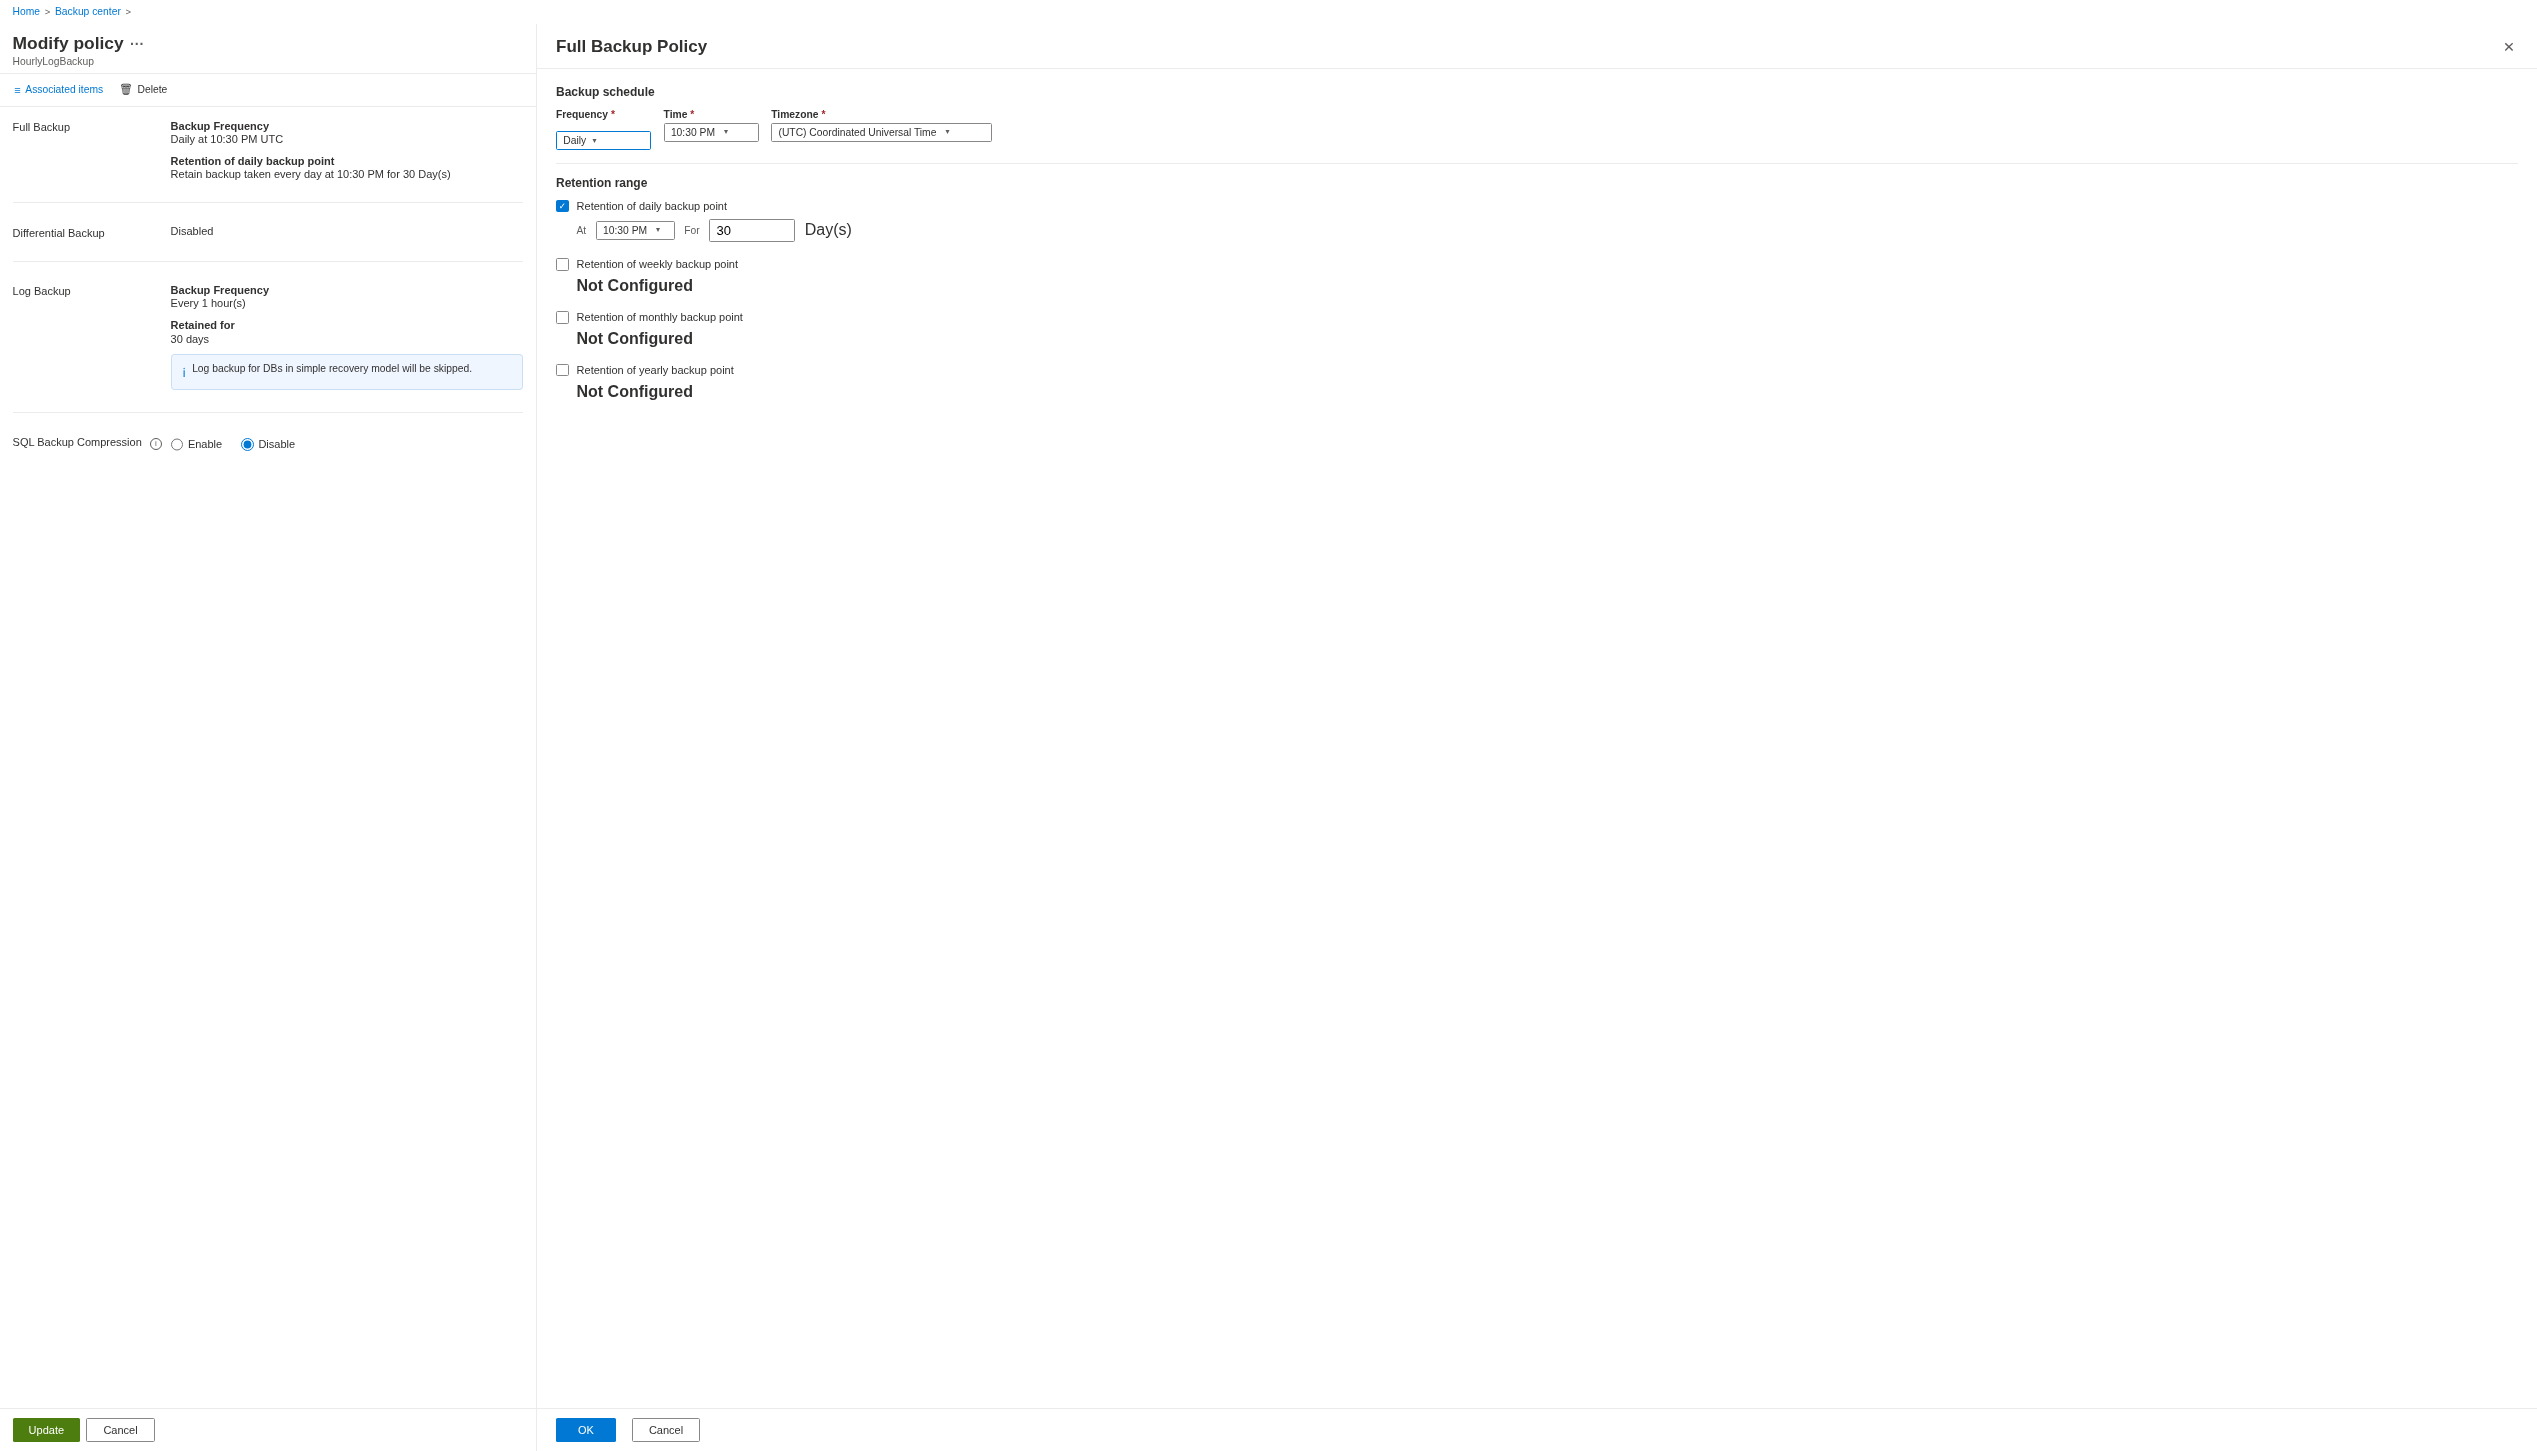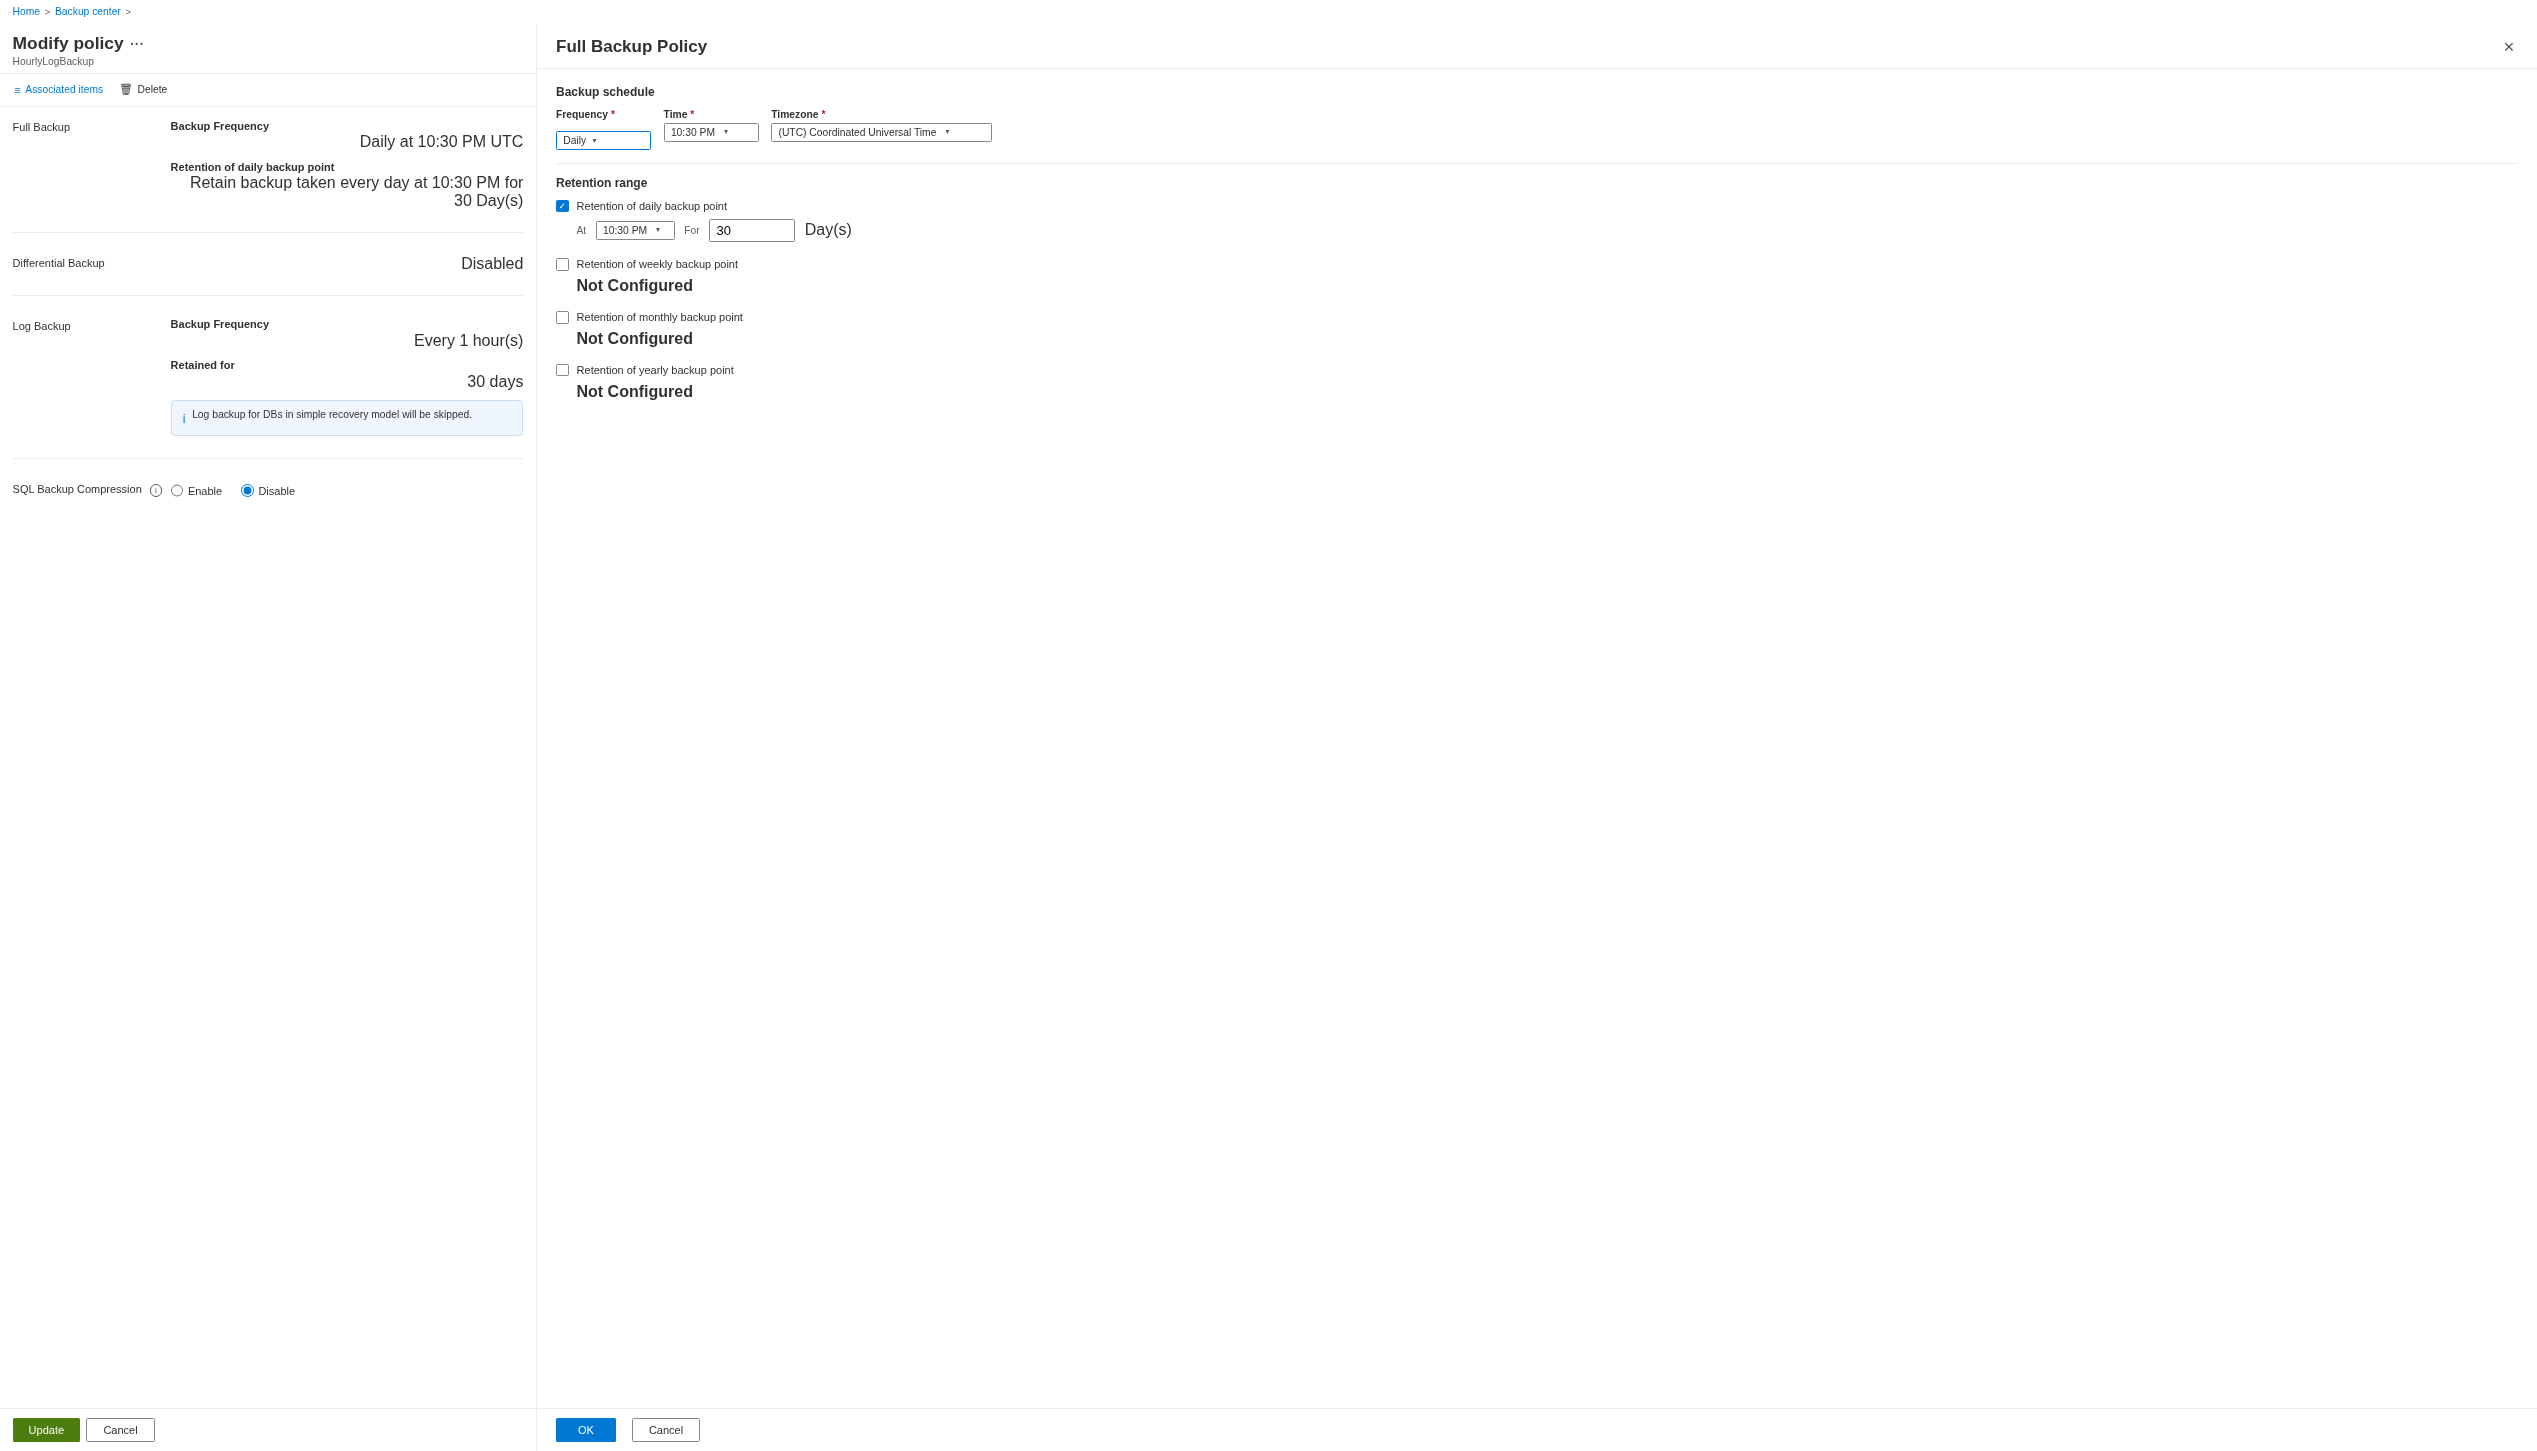--- a/index.html
+++ b/index.html
@@ -21,21 +21,21 @@
     .toolbar-btn { display: flex; align-items: center; gap: 4.7px; background: none; border: none; cursor: pointer; color: #0078d4; font-size: 10.3px; padding: 3.2px 1.6px; }
     .toolbar-icon { font-size: 11px; }
 
     .left-content { flex: 1; overflow-y: auto; padding: 12.6px; }
 
     .policy-section { display: flex; margin-bottom: 22px; padding-bottom: 22px; border-bottom: 0.8px solid #edebe9; }
     .policy-section:last-child { border-bottom: none; }
     .section-label { width: 158px; flex-shrink: 0; font-size: 11px; color: #323130; padding-top: 1.6px; }
     .section-details { flex: 1; }
     .detail-title { font-weight: 600; font-size: 11px; margin-bottom: 1.6px; }
-    .detail-value { font-size: 16px; color: #323130; margin-bottom: 9.5px; text-align: right; }
+    .detail-value { font-size: 11px; color: #323130; margin-bottom: 9.5px; }
     .detail-value:last-child { margin-bottom: 0; }
 
     .info-box { display: flex; align-items: flex-start; gap: 6.3px; background: #f0f6ff; border: 0.8px solid #c7e0f4; border-radius: 3.2px; padding: 8px 11px; margin-top: 9.5px; max-width: 395px; }
     .info-icon { color: #0078d4; font-size: 12.6px; flex-shrink: 0; margin-top: 0.8px; }
     .info-text { font-size: 10.3px; color: #323130; }
 
     .radio-group { display: flex; align-items: center; gap: 19px; margin-top: 3.2px; }
     .radio-option { display: flex; align-items: center; gap: 4.7px; font-size: 11px; cursor: pointer; }
     .radio-option input[type="radio"] { accent-color: #0078d4; width: 12.6px; height: 12.6px; cursor: pointer; }
 

